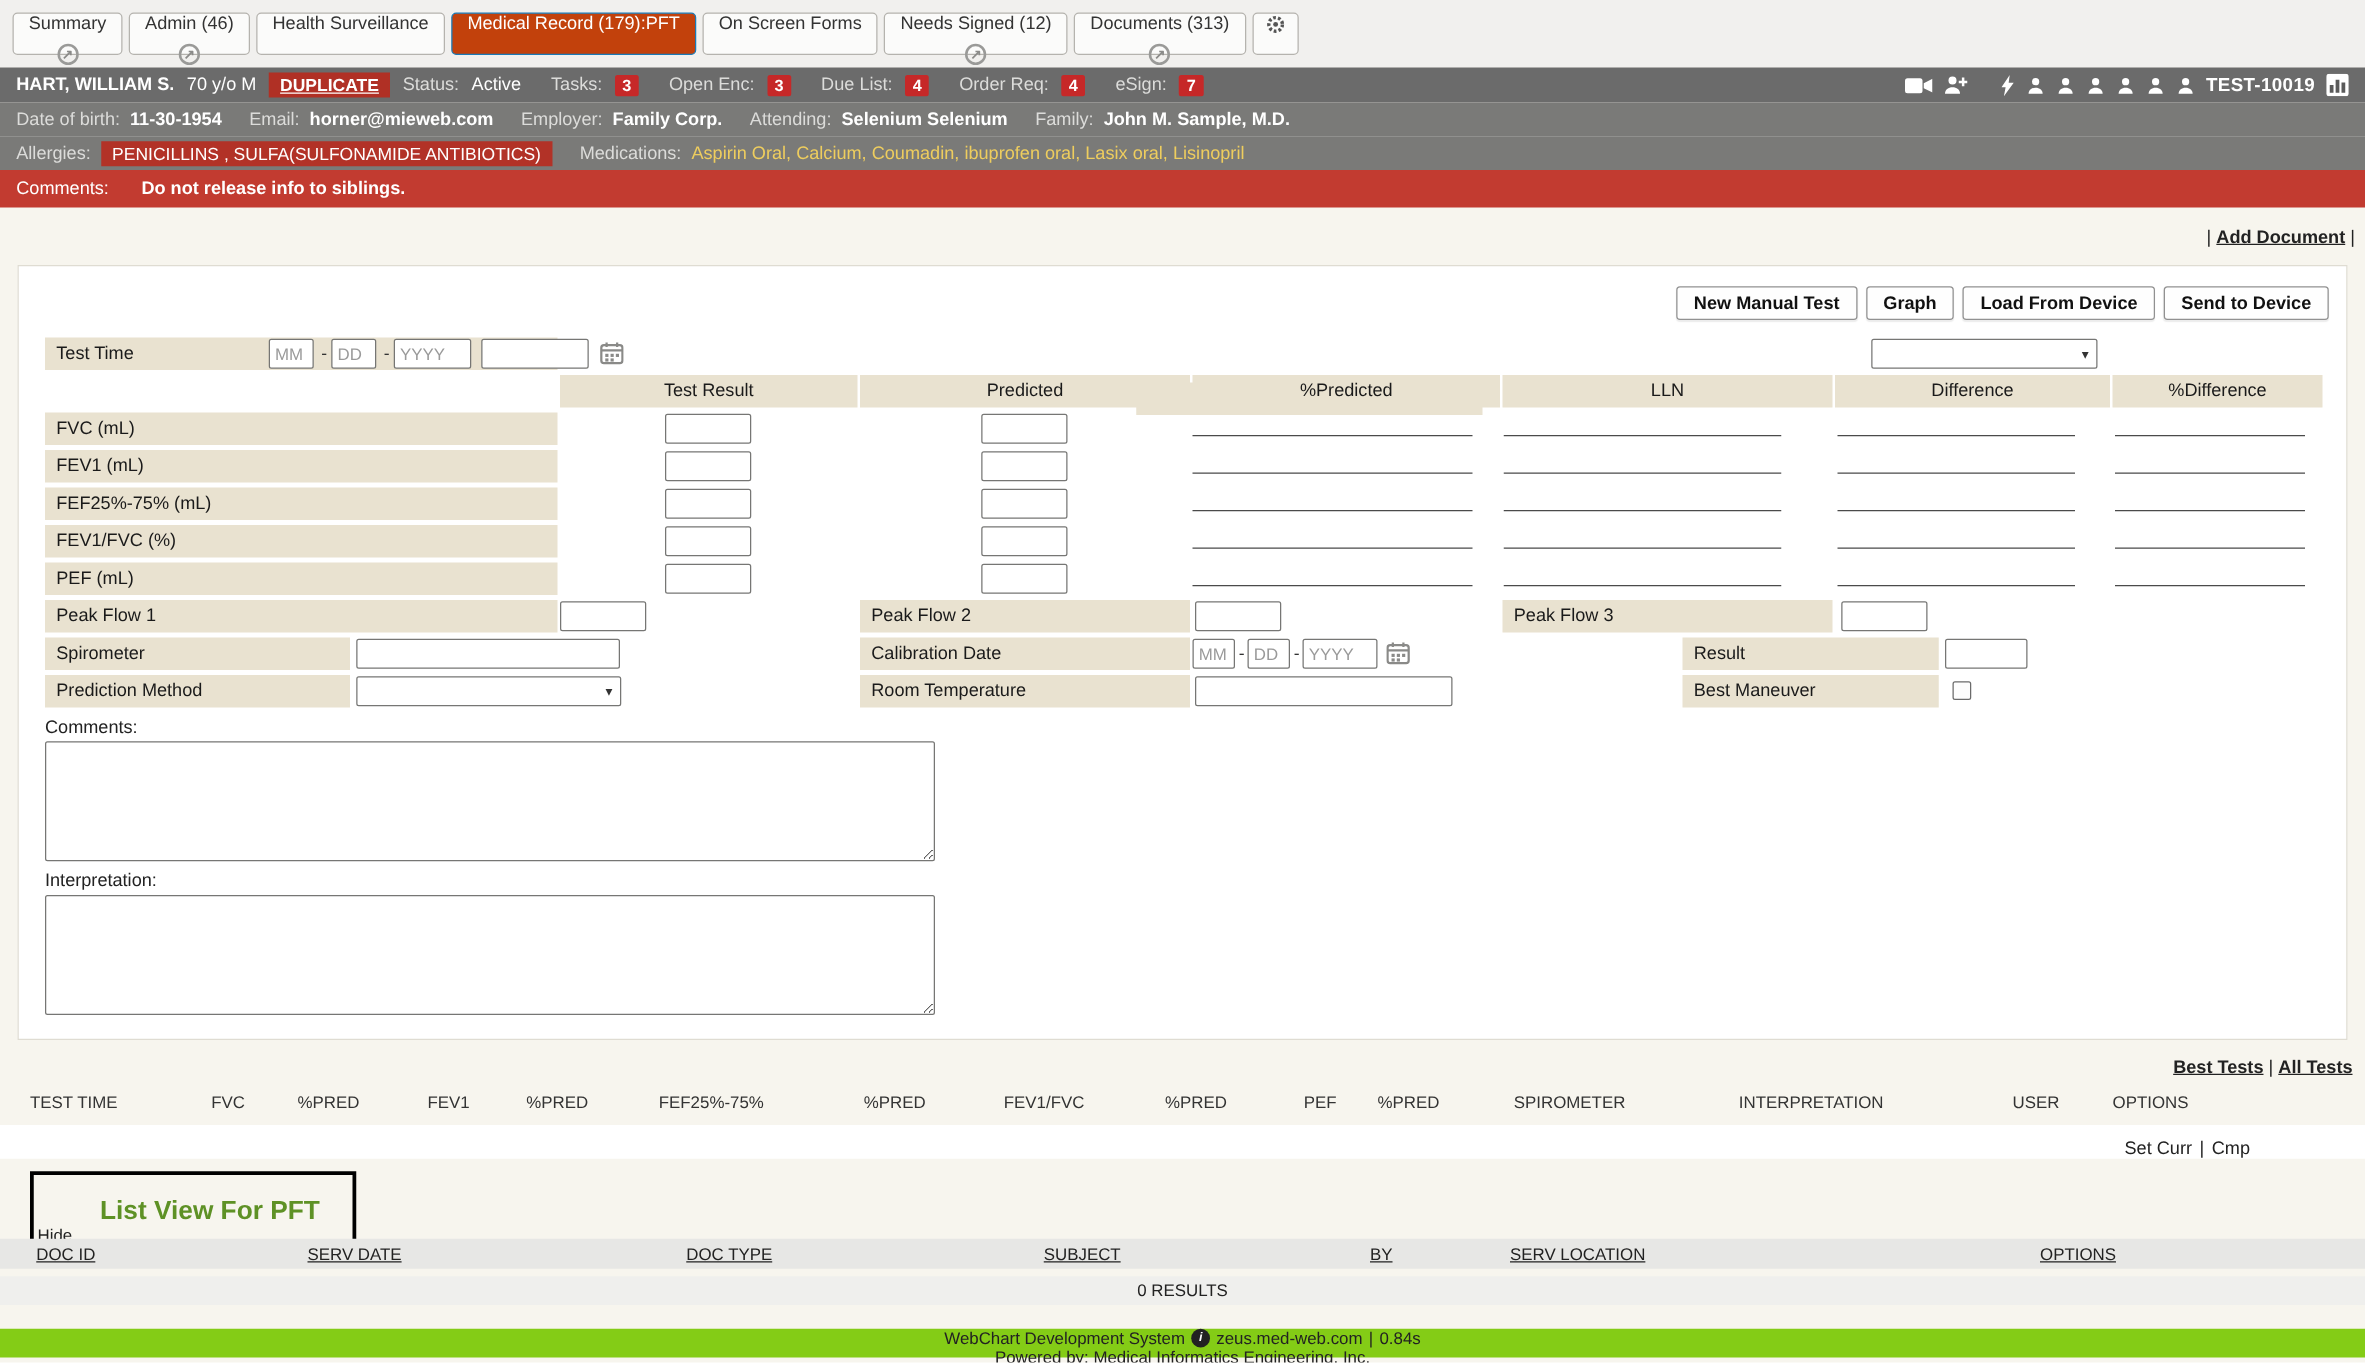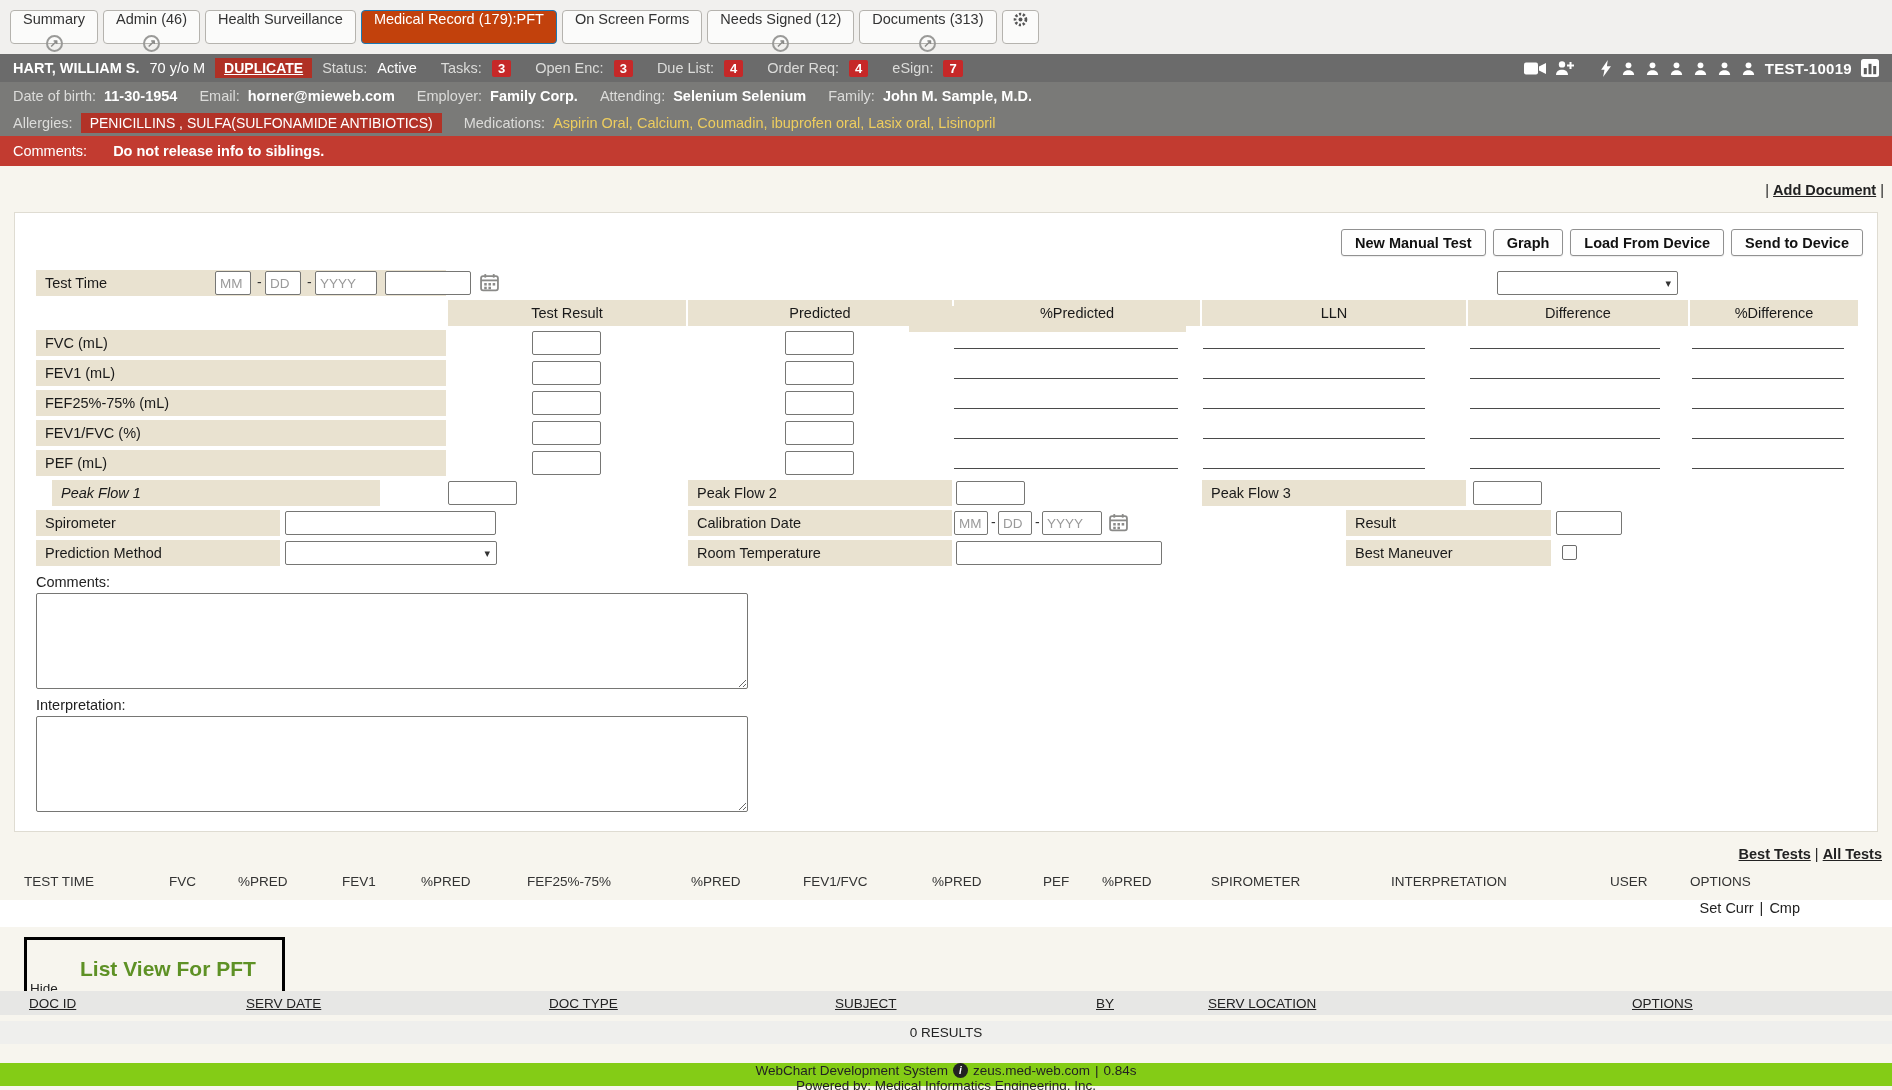--- a/index.html
+++ b/index.html
@@ -57,21 +57,21 @@
   .arr { font-size:11px; color:#333; }
   .cal { position:absolute; top:3px; cursor:pointer; line-height:0; }
   .chk { position:absolute; top:5px; width:15px; height:15px; border:1.5px solid #6b6b6b; border-radius:2px; background:#fdfdfd; cursor:pointer; }
   .flabel { font-size:14.5px; color:#222; margin:8px 0 3px; }
   .ta { display:block; width:712px; height:96px; border:1px solid #767674; border-radius:2px; font-family:inherit; font-size:13.5px; padding:4px; color:#333; }
 
   
   .bestlinks { text-align:right; padding:14px 10px 8px; font-size:14.5px; }
   .rheader { display:flex; align-items:center; height:22px; padding-left:24px; font-size:13.5px; color:#333; white-space:nowrap; }
   .rheader span { flex:none; }
-  .setcurr { height:27px; background:#fff; margin-top:8px; display:flex; align-items:flex-start; justify-content:flex-end;
+  .setcurr { height:27px; background:#fff; margin-top:8px; display:flex; align-items:flex-end; justify-content:flex-end;
              padding-right:92px; font-size:14.5px; color:#222; gap:6px; }
   .lview { position:relative; height:136px; }
   .lv-box { position:absolute; left:24px; top:10px; width:261px; height:64px; border:3px solid #000; }
   .lv-hide { position:absolute; left:30px; top:54px; font-size:13.5px; }
   .lv-title { position:absolute; left:80px; top:30px; font-size:21px; font-weight:bold; color:#5e9125; }
   .docband { position:absolute; left:0; top:64px; right:0; height:24px; background:#e7e7e5; display:flex; align-items:center;
              font-size:13.5px; padding-left:29px; white-space:nowrap; }
   .docband span { flex:none; }
   .resband { position:absolute; left:0; top:94px; right:0; height:23px; background:#efefed; display:flex; align-items:center;
              justify-content:center; font-size:13.5px; color:#222; }
@@ -323,21 +323,21 @@
       <div class="bcell" style="left:0;width:410px;">PEF (mL)</div>
       <input class="inp" style="left: 496px; width: 69px;">
       <input class="inp" style="left: 749px; width: 69px;">
       <span class="uline" style="left:918px;width:224px;"></span>
       <span class="uline" style="left:1167px;width:222px;"></span>
       <span class="uline" style="left:1434px;width:190px;"></span>
       <span class="uline" style="left:1656px;width:152px;"></span>
     </div>
 
     <div class="frow">
-      <div class="bcell" style="left:16px;width:328px;font-style:italic;">Peak Flow 1</div>
+      <div class="bcell" style="left:0;width:410px;">Peak Flow 1</div>
       <input class="inp" style="left: 412px; width: 69px;">
       <div class="bcell" style="left:652px;width:264px;">Peak Flow 2</div>
       <input class="inp" style="left: 920px; width: 69px;">
       <div class="bcell" style="left:1166px;width:264px;">Peak Flow 3</div>
       <input class="inp" style="left: 1437px; width: 69px;">
     </div>
 
     <div class="frow">
       <div class="bcell" style="left:0;width:244px;">Spirometer</div>
       <input class="inp" style="left: 249px; width: 211px;">

